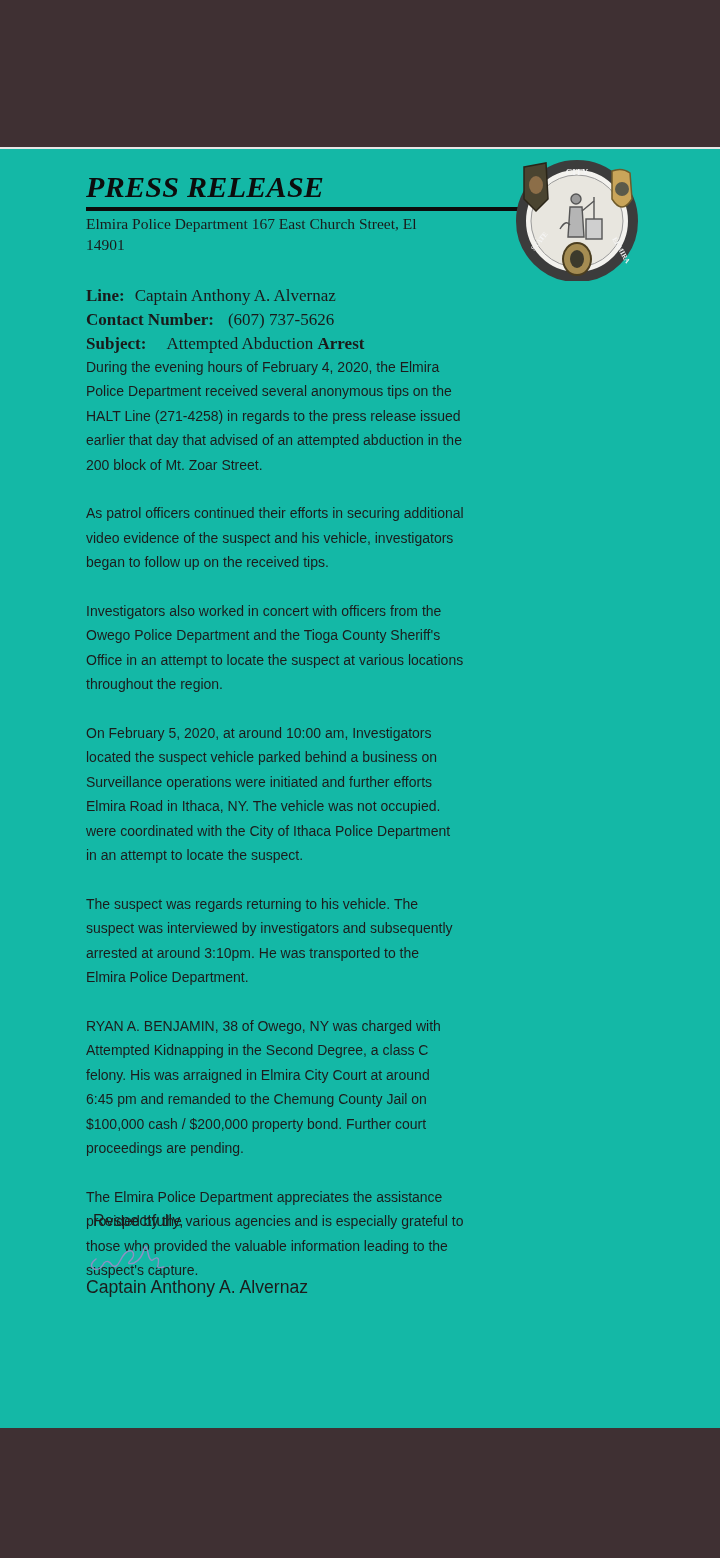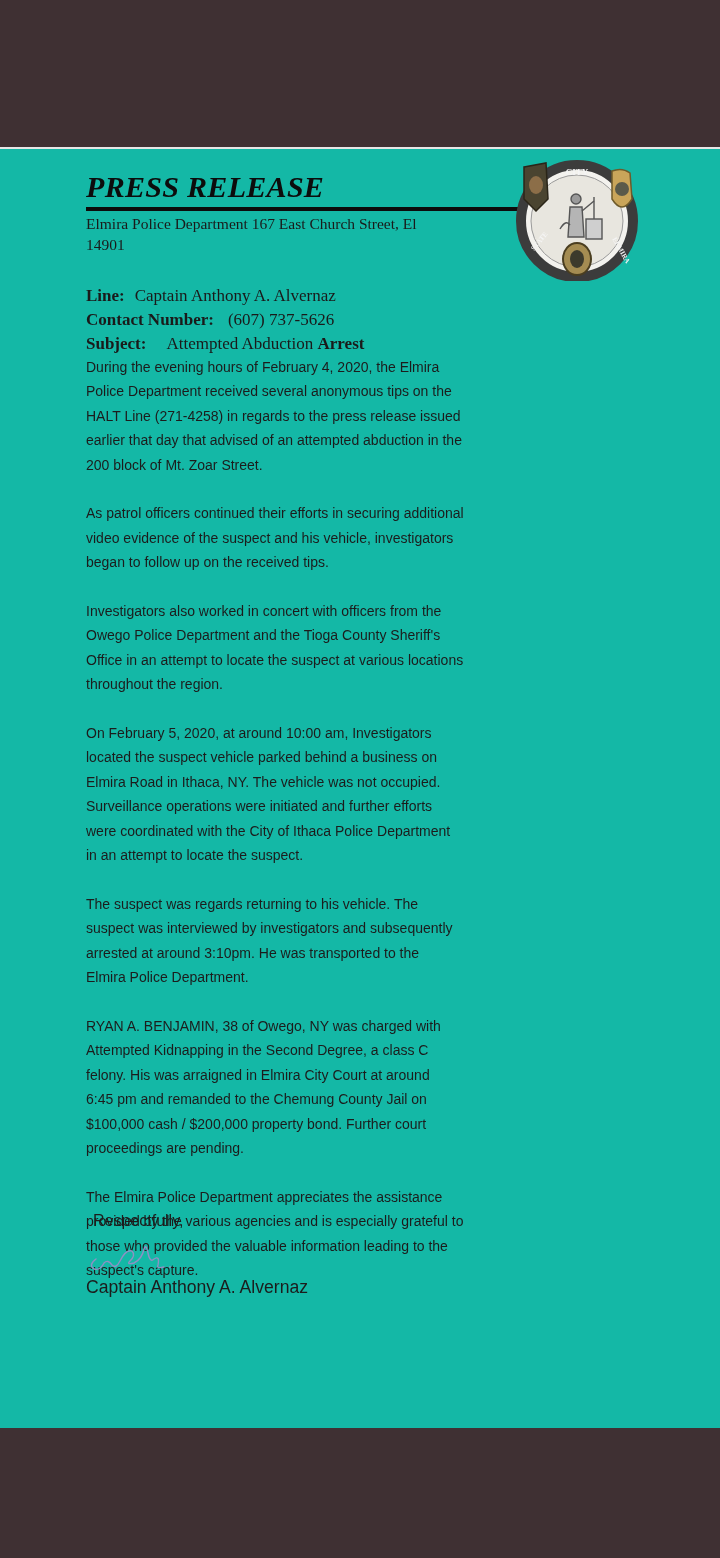--- a/index.html
+++ b/index.html
@@ -165,22 +165,22 @@
       </p>
       <p class="para">
         <span>Investigators also worked in concert with officers from the</span>
         <span>Owego Police Department and the Tioga County Sheriff's</span>
         <span>Office in an attempt to locate the suspect at various locations</span>
         <span>throughout the region.</span>
       </p>
       <p class="para">
         <span>On February 5, 2020, at around 10:00 am, Investigators</span>
         <span>located the suspect vehicle parked behind a business on</span>
+        <span> Surveillance operations were initiated and further efforts</span>
         <span>Elmira Road in Ithaca, NY.  The vehicle was not occupied.</span>
-        <span> Surveillance operations were initiated and further efforts</span>
         <span>were coordinated with the City of Ithaca Police Department</span>
         <span>in an attempt to locate the suspect.</span>
       </p>
       <p class="para">
         <span>The suspect was regards returning to his vehicle. The</span>
         <span>suspect was interviewed by investigators and subsequently</span>
         <span>arrested at around 3:10pm.  He was transported to the</span>
         <span>Elmira Police Department.</span>
       </p>
       <p class="para">

